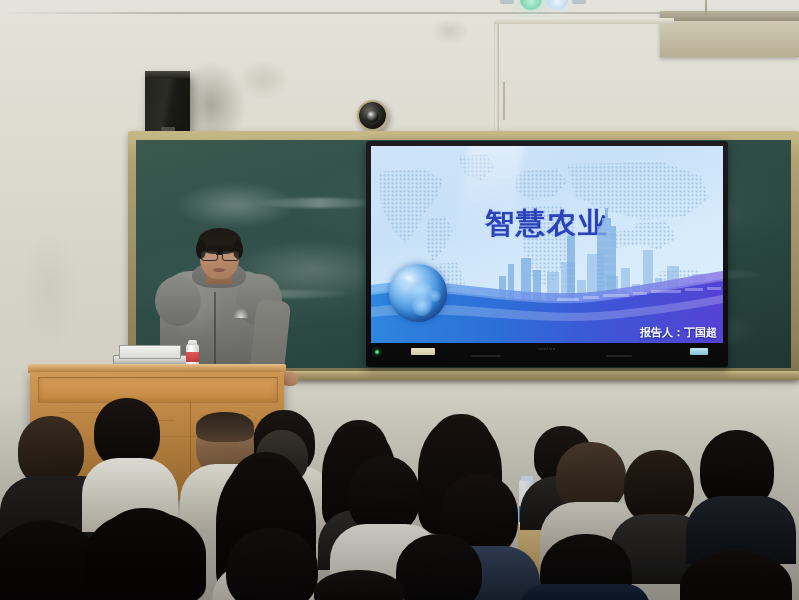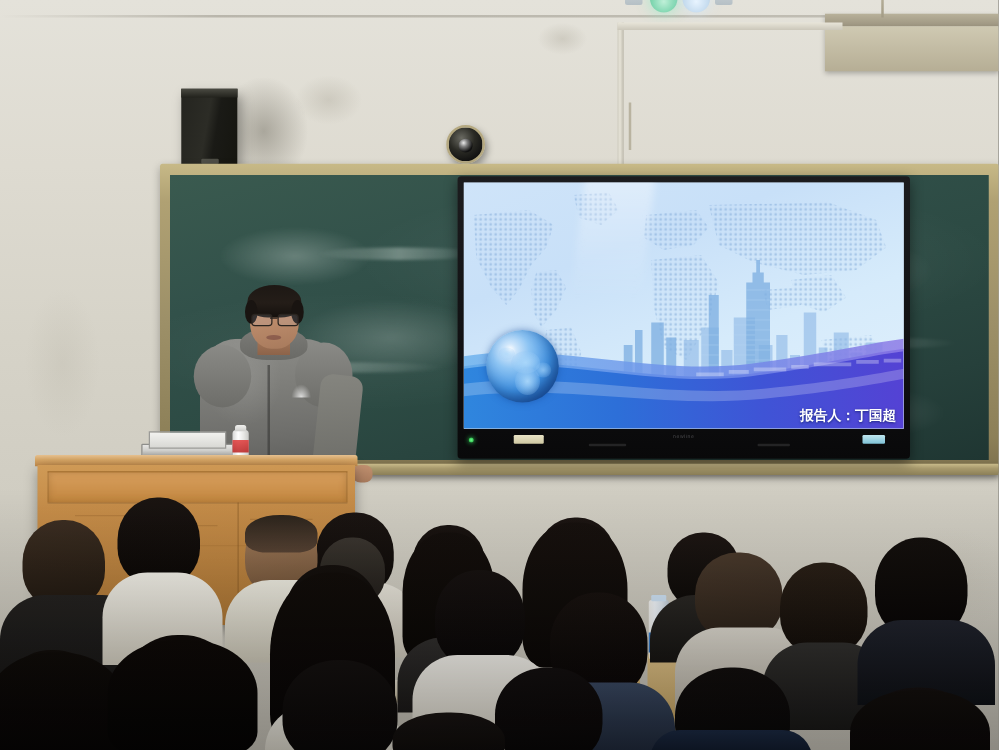--- a/index.html
+++ b/index.html
@@ -406,20 +406,21 @@
             <path d="M286,126 L326,122 L336,142 L318,158 L294,152 Z"></path>
 
             <path d="M238,86 L266,84 L270,98 L244,102 Z"></path>
           </clipPath>
         </defs>
         <rect x="0" y="0" width="352" height="197" fill="url(#dots)" clip-path="url(#land)" opacity="0.9"></rect>
       </svg>
 
       <div class="slide-glare"></div>
 
+      <div class="slide-title" style="top:58px;font-size:29px;">智慧农业</div>
 
       <svg class="skyline" viewBox="0 0 352 100" style="left:0;top:60px;width:352px;height:100px;">
         <g fill="#8fb9e6" opacity="0.62">
           <rect x="176" y="66" width="12" height="34"></rect>
           <rect x="190" y="56" width="14" height="44"></rect>
           <rect x="206" y="74" width="9" height="26"></rect>
           <rect x="216" y="48" width="17" height="52"></rect>
           <rect x="236" y="70" width="11" height="30"></rect>
           <rect x="250" y="62" width="9" height="38"></rect>
           <rect x="261" y="78" width="8" height="22"></rect>

